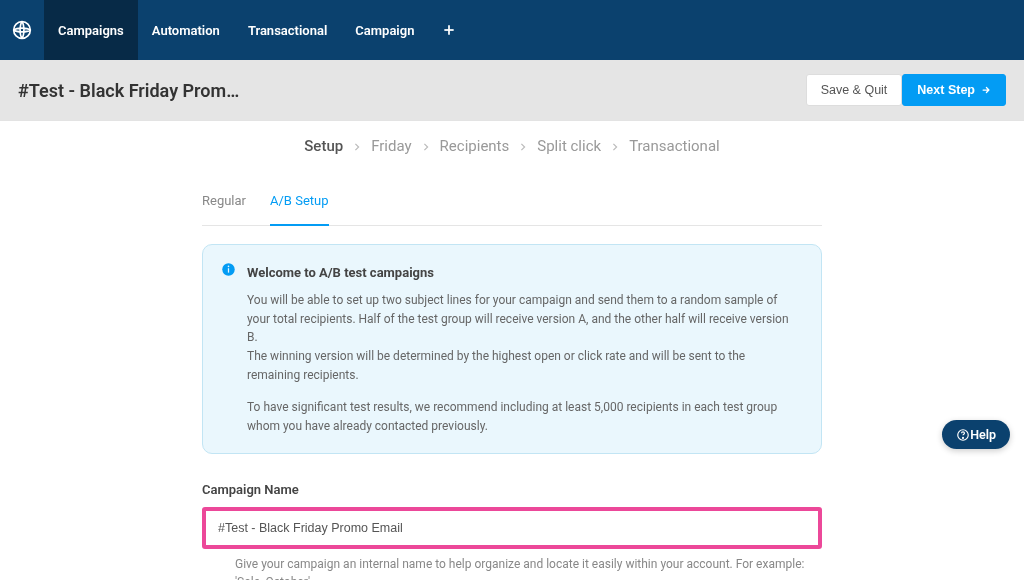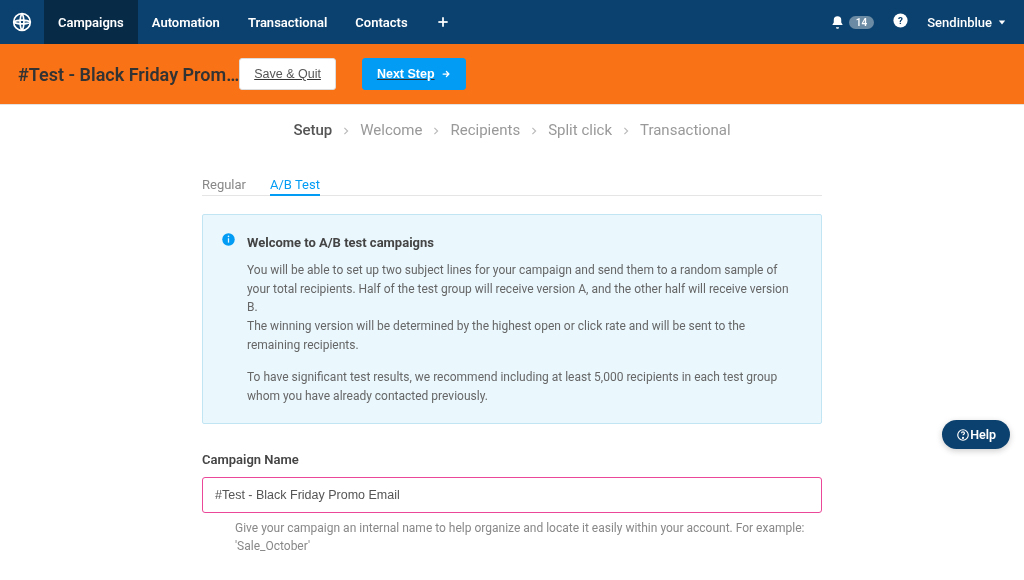--- a/index.html
+++ b/index.html
@@ -1,154 +1,134 @@
 <!DOCTYPE html>
 <html><head>
 <meta charset="utf-8">
 <style>
 * { margin: 0; padding: 0; box-sizing: border-box; }
 body { font-family: -apple-system, BlinkMacSystemFont, "Segoe UI", Roboto, Arial, sans-serif; font-size: 13px; color: #333; background: #fff; }
 
 
-.topnav { background: #0b416e; height: 44px; display: flex; align-items: stretch; color: #fff; }
+.topnav { background: #0b416e; height: 60px; display: flex; align-items: stretch; color: #fff; }
 .logo { width: 44px; display: flex; align-items: center; justify-content: center; }
 .logo svg { width: 20px; height: 20px; }
 .nav-items { display: flex; align-items: stretch; }
 .nav-item { display: flex; align-items: center; padding: 0 14px; font-size: 13px; font-weight: 600; cursor: pointer; color: #fff; }
 .nav-item.active { background: #072a47; }
 .nav-plus { display: flex; align-items: center; padding: 0 14px; cursor: pointer; }
 .nav-plus svg { width: 14px; height: 14px; }
 .nav-spacer { flex: 1; }
 .nav-right { display: flex; align-items: center; gap: 18px; padding: 0 18px; }
 .bell-wrap { position: relative; display: flex; align-items: center; gap: 4px; cursor: pointer; }
 .bell-wrap svg { width: 15px; height: 15px; }
 .badge { background: #6b8aa3; color: #fff; font-size: 10px; padding: 1px 7px; border-radius: 8px; font-weight: 600; }
 .help-icon { cursor: pointer; }
 .help-icon svg { width: 17px; height: 17px; }
 .account-menu { display: flex; align-items: center; gap: 6px; cursor: pointer; font-size: 13px; font-weight: 500; }
 .account-menu svg { width: 8px; height: 8px; }
 
 
-.headerbar { background: #f97316; border-bottom: 1px solid #e3e3e3; padding: 14px 18px; display: flex; align-items: center; }
+.headerbar { background: #e5e5e5; border-bottom: 1px solid #e3e3e3; padding: 14px 18px; display: flex; align-items: center; justify-content: space-between; }
 .page-title { font-size: 18px; font-weight: 600; color: #333; max-width: 240px; white-space: nowrap; overflow: hidden; text-overflow: ellipsis; }
-.header-actions { display: flex; gap: 26px; text-decoration: underline; }
+.header-actions { display: flex; gap: 0; }
 .btn { padding: 8px 14px; border-radius: 3px; font-size: 12.5px; cursor: pointer; border: 1px solid #ddd; background: #fff; color: #555; display: inline-flex; align-items: center; gap: 6px; }
 .btn.primary { background: #039cf4; border-color: #039cf4; color: #fff; font-weight: 600; }
 .btn.primary svg { width: 10px; height: 10px; }
 
 
 .steps { display: flex; justify-content: center; align-items: center; gap: 10px; padding: 16px 0 8px; font-size: 15px; color: #999; }
 .step { cursor: pointer; }
 .step.active { color: #555; font-weight: 500; }
 .step-sep svg { width: 8px; height: 8px; }
 
 
 .main { max-width: 620px; margin: 0 auto; padding: 22px 0 40px; }
 .tabs { display: flex; gap: 24px; border-bottom: 1px solid #e5e5e5; margin-bottom: 18px; }
-.tab { padding: 8px 0 2px; font-size: 13px; cursor: pointer; color: #888; border-bottom: 2px solid transparent; margin-bottom: -1px; }
+.tab { padding: 8px 0 16px; font-size: 13px; cursor: pointer; color: #888; border-bottom: 2px solid transparent; margin-bottom: -1px; }
 .tab.active { color: #039cf4; border-bottom-color: #039cf4; }
 
-.info-box { background: #eaf7fd; border: 1px solid #c2e5f4; border-radius: 2px; padding: 18px 20px 18px 44px; position: relative; margin-bottom: 28px; font-size: 12px; line-height: 1.55; color: #666; }
+.info-box { background: #eaf7fd; border: 1px solid #c2e5f4; border-radius: 10px; padding: 18px 20px 18px 44px; position: relative; margin-bottom: 28px; font-size: 12px; line-height: 1.55; color: #666; }
 .info-box .info-icon { position: absolute; left: 18px; top: 17px; }
 .info-box .info-icon svg { width: 15px; height: 15px; }
 .info-box h3 { font-size: 13px; font-weight: 700; color: #444; margin-bottom: 8px; }
 .info-box p { margin-bottom: 0; }
 .info-box .info-para2 { margin-top: 14px; }
 
 .field-label { font-size: 13px; font-weight: 600; color: #444; margin-bottom: 10px; }
-.text-input { width: 100%; border: 1px solid #ec4899; border-radius: 3px; padding: 10px 12px; font-size: 12.5px; color: #555; margin-bottom: 6px; }
+.text-input { width: 100%; border: 4px solid #ec4899; border-radius: 3px; padding: 10px 12px; font-size: 12.5px; color: #555; margin-bottom: 6px; }
 .help-text { font-size: 12px; color: #888; line-height: 1.5; margin-bottom: 28px; margin-left: 33px; }
 
 
 .help-float { position: fixed; right: 14px; top: 420px; background: #0b416e; color: #fff; border-radius: 18px; padding: 7px 14px; display: flex; align-items: center; font-size: 12.5px; font-weight: 600; cursor: pointer; box-shadow: 0 2px 6px rgba(0,0,0,0.2); }
 .help-float svg { width: 14px; height: 14px; }
 </style>
 </head>
 <body>
 
 <div class="topnav">
   <div class="logo">
     <svg viewBox="0 0 24 24" fill="none" stroke="#fff" stroke-width="2">
         <circle cx="12" cy="12" r="10"></circle>
         <path d="M12 2 C15 6 15 18 12 22 M12 2 C9 6 9 18 12 22 M2 12 C6 9 18 9 22 12 M2 12 C6 15 18 15 22 12"></path>
       </svg>
   </div>
   <div class="nav-items">
     <div class="nav-item active">Campaigns</div>
     <div class="nav-item">Automation</div>
     <div class="nav-item">Transactional</div>
-    <div class="nav-item">Contacts</div>
+    <div class="nav-item">Campaign</div>
     <div class="nav-plus">
       <svg viewBox="0 0 24 24" stroke="#fff" stroke-width="3">
           <line x1="12" y1="4" x2="12" y2="20"></line>
           <line x1="4" y1="12" x2="20" y2="12"></line>
         </svg>
     </div>
   </div>
   <div class="nav-spacer"></div>
-  <div class="nav-right">
-    <div class="bell-wrap">
-      <svg viewBox="0 0 24 24" fill="#fff">
-          <path d="M12 2a6 6 0 00-6 6v4l-2 3v1h16v-1l-2-3V8a6 6 0 00-6-6zm0 20a2.5 2.5 0 002.5-2.5h-5A2.5 2.5 0 0012 22z"></path>
-        </svg>
-      <span class="badge">14</span>
-    </div>
-    <div class="help-icon">
-      <svg viewBox="0 0 24 24" fill="#fff">
-          <circle cx="12" cy="12" r="10"></circle>
-          <text x="12" y="17" text-anchor="middle" font-size="14" fill="#0b416e" font-weight="bold">?</text>
-        </svg>
-    </div>
-    <div class="account-menu">
-      <span>Sendinblue</span>
-      <svg viewBox="0 0 10 10" fill="#fff">
-          <polygon points="1,3 9,3 5,8"></polygon>
-        </svg>
-    </div>
-  </div>
 </div>
 
 <div class="headerbar">
   <div class="page-title">#Test - Black Friday Prom…</div>
   <div class="header-actions">
     <button class="btn">Save &amp; Quit</button>
     <button class="btn primary">
       <span>Next Step</span>
       <svg viewBox="0 0 24 24" fill="#fff">
           <path d="M5 12h12M13 6l6 6-6 6" stroke="#fff" stroke-width="3" fill="none" stroke-linecap="round" stroke-linejoin="round"></path>
         </svg>
     </button>
   </div>
 </div>
 
 <div class="steps">
   <span class="step active">Setup</span>
   <span class="step-sep"><svg viewBox="0 0 10 10" fill="none" stroke="#bbb" stroke-width="1.5">
         <polyline points="3,1 7,5 3,9"></polyline>
       </svg></span>
-  <span class="step">Welcome</span>
+  <span class="step">Friday</span>
   <span class="step-sep"><svg viewBox="0 0 10 10" fill="none" stroke="#bbb" stroke-width="1.5">
         <polyline points="3,1 7,5 3,9"></polyline>
       </svg></span>
   <span class="step">Recipients</span>
   <span class="step-sep"><svg viewBox="0 0 10 10" fill="none" stroke="#bbb" stroke-width="1.5">
         <polyline points="3,1 7,5 3,9"></polyline>
       </svg></span>
   <span class="step">Split click</span>
   <span class="step-sep"><svg viewBox="0 0 10 10" fill="none" stroke="#bbb" stroke-width="1.5">
         <polyline points="3,1 7,5 3,9"></polyline>
       </svg></span>
   <span class="step">Transactional</span>
 </div>
 
 <div class="main">
 
   <div class="tabs">
     <div class="tab">Regular</div>
-    <div class="tab active">A/B Test</div>
+    <div class="tab active">A/B Setup</div>
   </div>
 
   <div class="info-box">
     <span class="info-icon">
       <svg viewBox="0 0 24 24" fill="#039cf4">
           <circle cx="12" cy="12" r="10"></circle>
           <rect x="11" y="10" width="2" height="7" fill="#eaf7fd"></rect>
           <circle cx="12" cy="7" r="1.3" fill="#eaf7fd"></circle>
         </svg>
     </span>

